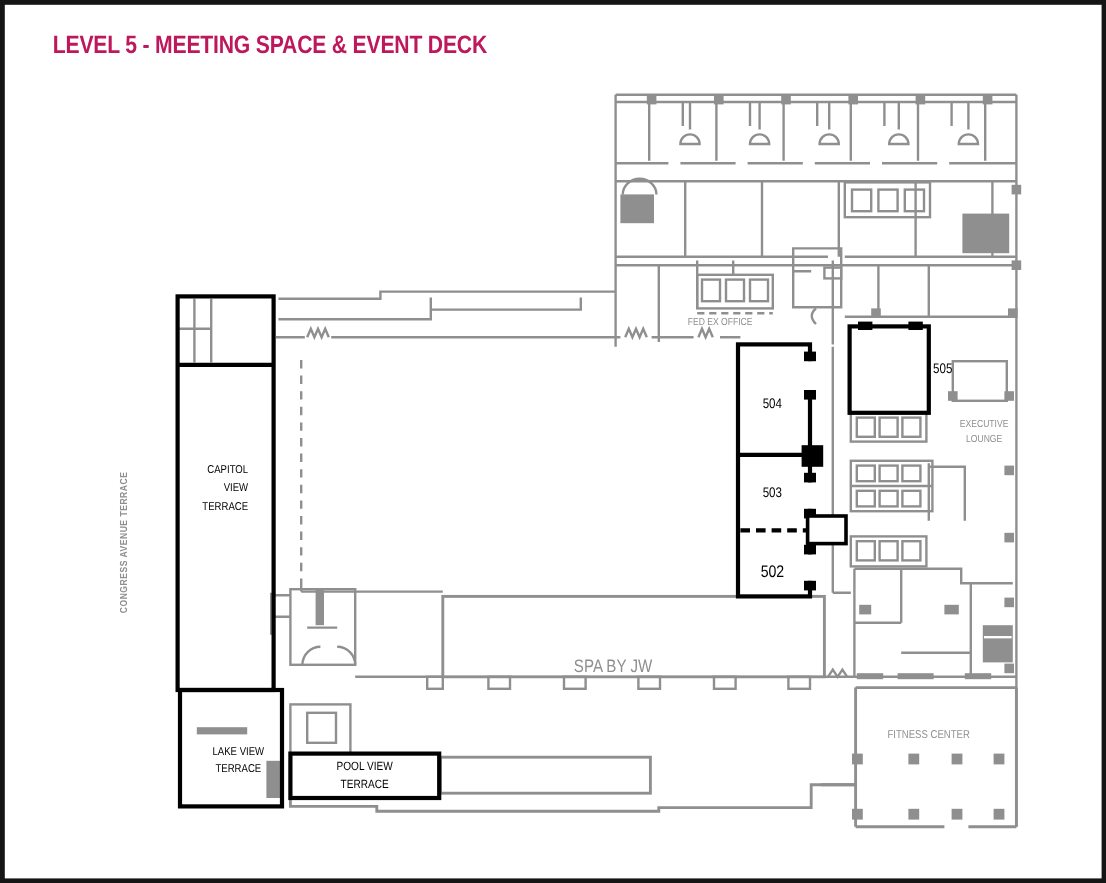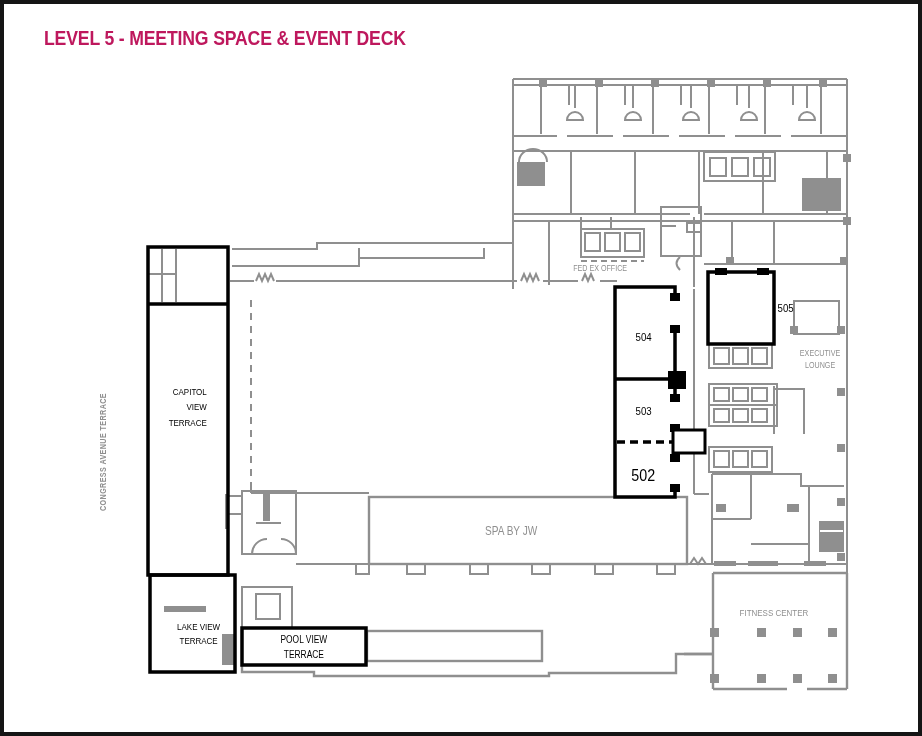--- a/index.html
+++ b/index.html
@@ -245,38 +245,38 @@
     <span>LAKE VIEW
 TERRACE</span>
     </div>
 
   <div class="lbl" style="left:240px;top:625px;width:120px;height:35px;font-size:10px;line-height:15px;">
     <span>POOL VIEW
 TERRACE</span>
     </div>
 
 
-  <div class="lbl gray" style="left:365px;top:493px;width:284px;height:67px;font-size:12px;">
+  <div class="lbl gray" style="left:365px;top:493px;width:284px;height:67px;font-size:15px;align-items:flex-end;">
     <span>SPA BY JW</span>
     </div>
 
   <div class="lbl gray" style="left:548px;top:257px;width:96px;height:14px;font-size:8.5px;">
     <span>FED EX OFFICE</span>
     </div>
 
   <div class="lbl gray" style="left:781px;top:341px;width:70px;height:28px;font-size:8.5px;line-height:12px;align-items:center;">
     <span>EXECUTIVE
 LOUNGE</span>
     </div>
 
   <div class="lbl gray" style="left:709px;top:598px;width:122px;height:20px;font-size:9.5px;">
     <span>FITNESS CENTER</span>
     </div>
 
-  <div class="lbl" style="left:611px;top:464px;width:57px;height:16px;font-size:17px;text-align:right;">
+  <div class="lbl" style="left:611px;top:464px;width:57px;height:16px;font-size:14px;text-align:right;">
     <span>502</span>
     </div>
 
   <div class="lbl" style="left:611px;top:399px;width:57px;height:16px;font-size:11.5px;">
     <span>503</span>
     </div>
 
   <div class="lbl" style="left:611px;top:325px;width:57px;height:16px;font-size:11.5px;">
     <span>504</span>
     </div>

